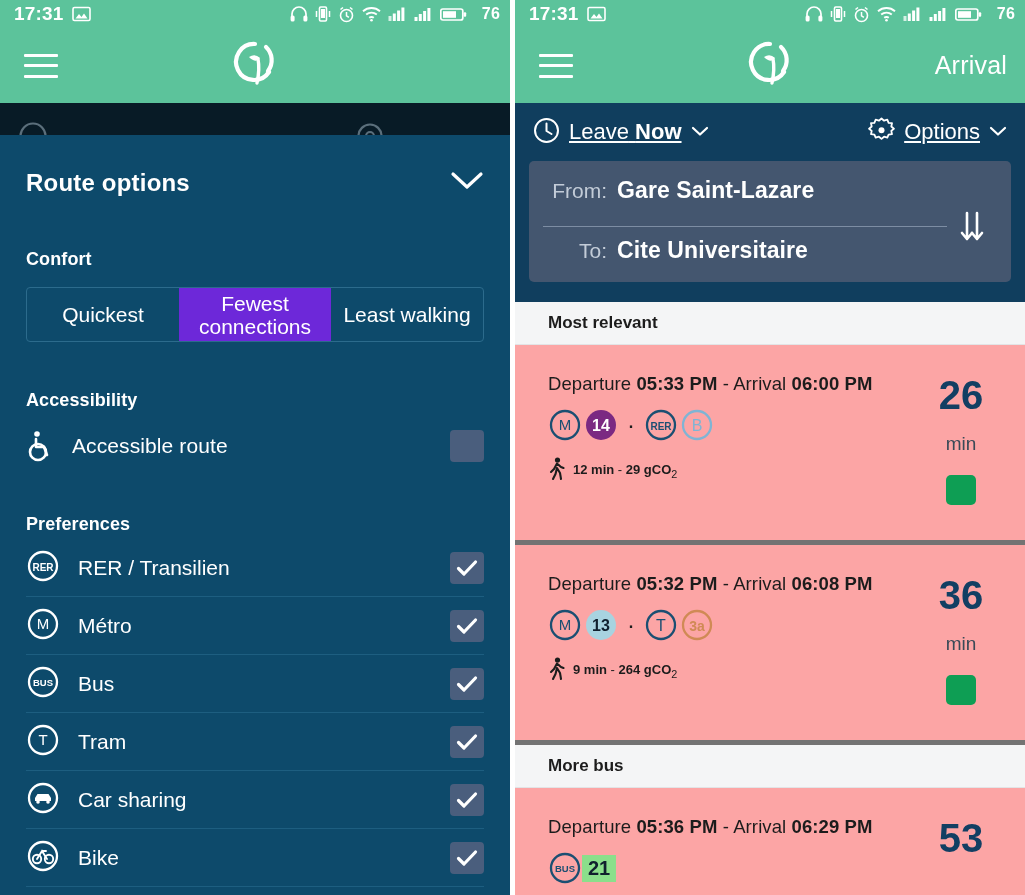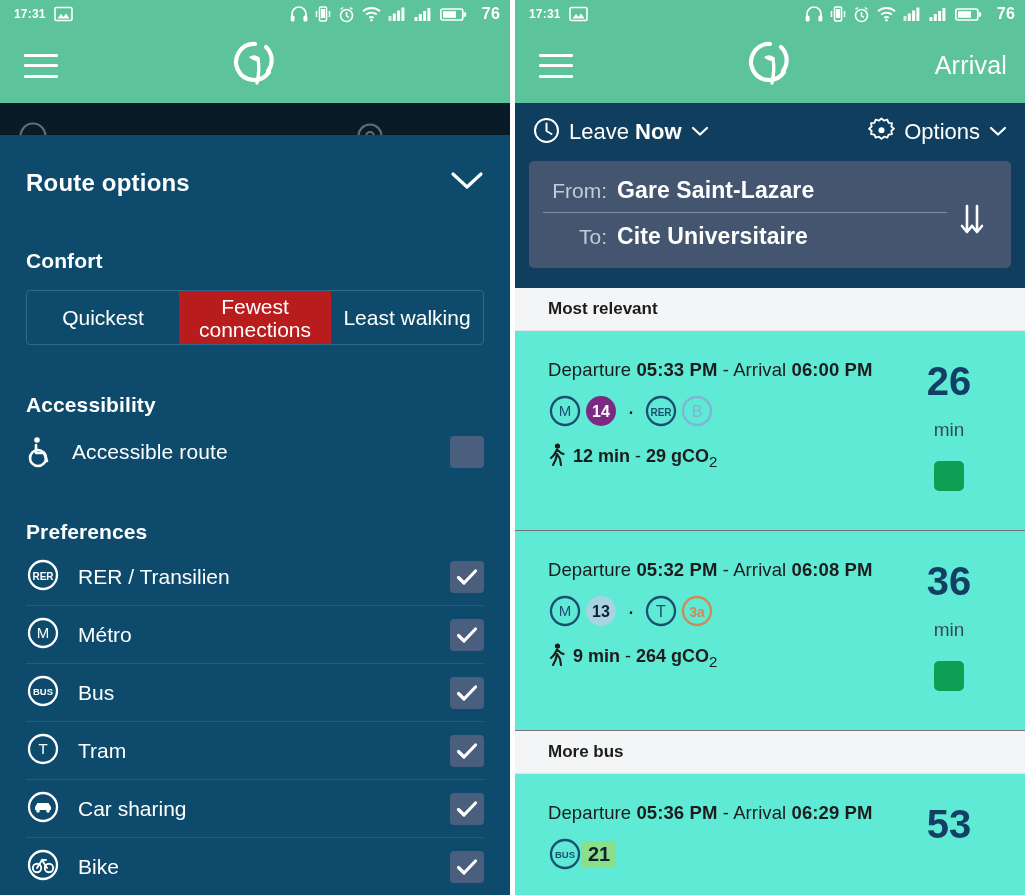--- a/index.html
+++ b/index.html
@@ -16,21 +16,21 @@
   .panel.left  { width:510px; }
   .gutter { width:5px; height:895px; background:#ffffff; }
   .panel.right { width:510px; background:#ffffff; }
 
   
   .statusbar {
     height:28px; background:#5cc39b; color:#ffffff;
     display:flex; align-items:center; padding:0 10px 0 14px;
     font-size:17px; font-weight:bold; letter-spacing:.2px;
   }
-  .sb-time { font-size:12px; font-weight:bold;text-align:right; }
+  .sb-time { font-size:19px; font-weight:bold;text-align:right; }
   .sb-left { display:flex; align-items:center; gap:8px; }
   .sb-right { margin-left:auto; display:flex; align-items:center; gap:7px; }
   .sb-ico { display:block; }
   .sb-batt-num { font-size:16px; font-weight:bold; margin-left:8px; }
 
   
   .appbar {
     height:75px; background:#5cc39b;
     display:flex; align-items:center; position:relative;
   }
@@ -52,33 +52,33 @@
   .ghost.g2 { left:355px; }
 
   
   .sheet { background:#0d4a6b; height:788px; padding:0 26px; color:#fff; }
   .sheet-head {
     display:flex; align-items:center; justify-content:space-between;
     padding-top:34px;
   }
   .sheet-title { font-size:24px; font-weight:bold; letter-spacing:.2px; }
   .sec-label {
-    font-size:21px; font-weight:bold; letter-spacing:.1px;
+    font-size:18px; font-weight:bold; letter-spacing:.1px;
   }
   .sec-confort { margin-top:52px; }
   .seg {
     margin-top:17px; display:flex; height:55px;
     border:1px solid #2c6b8c; border-radius:4px; overflow:hidden;
   }
   .seg-btn {
     flex:1 1 auto; display:flex; align-items:center; justify-content:center;
     text-align:center; font-size:21px; line-height:23px; color:#fff;
     background:transparent; cursor:pointer; padding:0 4px;
   }
-  .seg-btn.sel { background:#b91c1c; }
+  .seg-btn.sel { background:#6d28d9; }
   .seg-btn.s1 { flex:0 0 152px; }
   .seg-btn.s2 { flex:0 0 152px; }
   .seg-btn.s3 { flex:1 1 auto; }
 
   .sec-access { margin-top:48px; }
   .row {
     display:flex; align-items:center; height:57px;
   }
   .row.first { margin-top:6px; }
   .row-ico { width:40px; flex:0 0 40px; display:flex; align-items:center; }
@@ -91,57 +91,57 @@
   .sec-pref { margin-top:40px; }
   .pref-list { margin-top:4px; }
   .pref-row { display:flex; align-items:center; height:58px;
     border-bottom:1px solid #1d5e80; }
   .pref-ico { width:38px; flex:0 0 38px; }
   .pref-label { font-size:21px; margin-left:14px; }
 
   
   .search-head { background:#103e5e; padding:0 14px 20px 14px; }
   .when-row {
-    display:flex; align-items:center; height:58px; color:#fff; padding:0 4px;
+    display:flex; align-items:center; height:58px; color:#fff; padding:0 4px;text-decoration:underline;
   }
   .when-left, .when-right { display:flex; align-items:center; gap:9px; cursor:pointer; }
   .when-right { margin-left:auto; }
   .when-txt { font-size:22px; }
   .when-txt b { font-weight:bold; }
   .chev { display:block; }
 
   .od-box {
     background:#44566f; border-radius:5px; position:relative;
     padding:10px 14px 12px 14px; display:flex; align-items:center;
   }
   .od-fields { flex:1 1 auto; }
   .od-row { display:flex; align-items:baseline; padding:6px 0; }
-  .od-row.from { border-bottom:1px solid #7d8da3; padding-bottom:8px; }
+  .od-row.from { border-bottom:1px solid #7d8da3; padding-bottom:22px; }
   .od-row.to { padding-top:10px; }
   .od-lbl { width:74px; flex:0 0 74px; text-align:right; color:#c3ccd8;
     font-size:21px; padding-right:10px; }
   .od-val { color:#fff; font-size:23px; font-weight:bold; letter-spacing:.1px; }
   .swap { flex:0 0 50px; display:flex; align-items:center; justify-content:center;
     cursor:pointer; }
 
   
   .results { background:#ffffff; }
   .group-head {
     background:#f4f5f6; border-bottom:1px solid #e2e4e6;
     padding:11px 0 11px 33px; font-size:17px; font-weight:bold; color:#1c1c1c;
   }
   .res-card {
-    display:flex; padding:28px 30px 24px 33px; background:#5eead4;
-    border-bottom:1px solid #737373; cursor:pointer; min-height:200px;
+    display:flex; padding:28px 18px 24px 33px; background:#fca5a5;
+    border-bottom:5px solid #737373; cursor:pointer; min-height:200px;
   }
   .res-main { flex:1 1 auto; }
   .res-time { font-size:18.5px; color:#1c1c1c; letter-spacing:.1px; }
   .res-time b { font-weight:bold; }
   .res-lines { display:flex; align-items:center; margin-top:13px; gap:2px; }
-  .res-walk { display:flex; align-items:center; margin-top:15px; font-size:18px;
+  .res-walk { display:flex; align-items:center; margin-top:15px; font-size:13px;
     color:#1c1c1c; gap:7px; }
   .res-walk b { font-weight:bold; }
   .res-side { flex:0 0 92px; display:flex; flex-direction:column;
     align-items:center; padding-top:2px; }
   .res-dur { font-size:40px; font-weight:bold; color:#123f63; line-height:1; }
   .res-min { font-size:19px; color:#3a4a57; margin-top:18px; }
   .eco { width:30px; height:30px; border-radius:5px; background:#0e9e54;
     margin-top:20px; }
 
   

